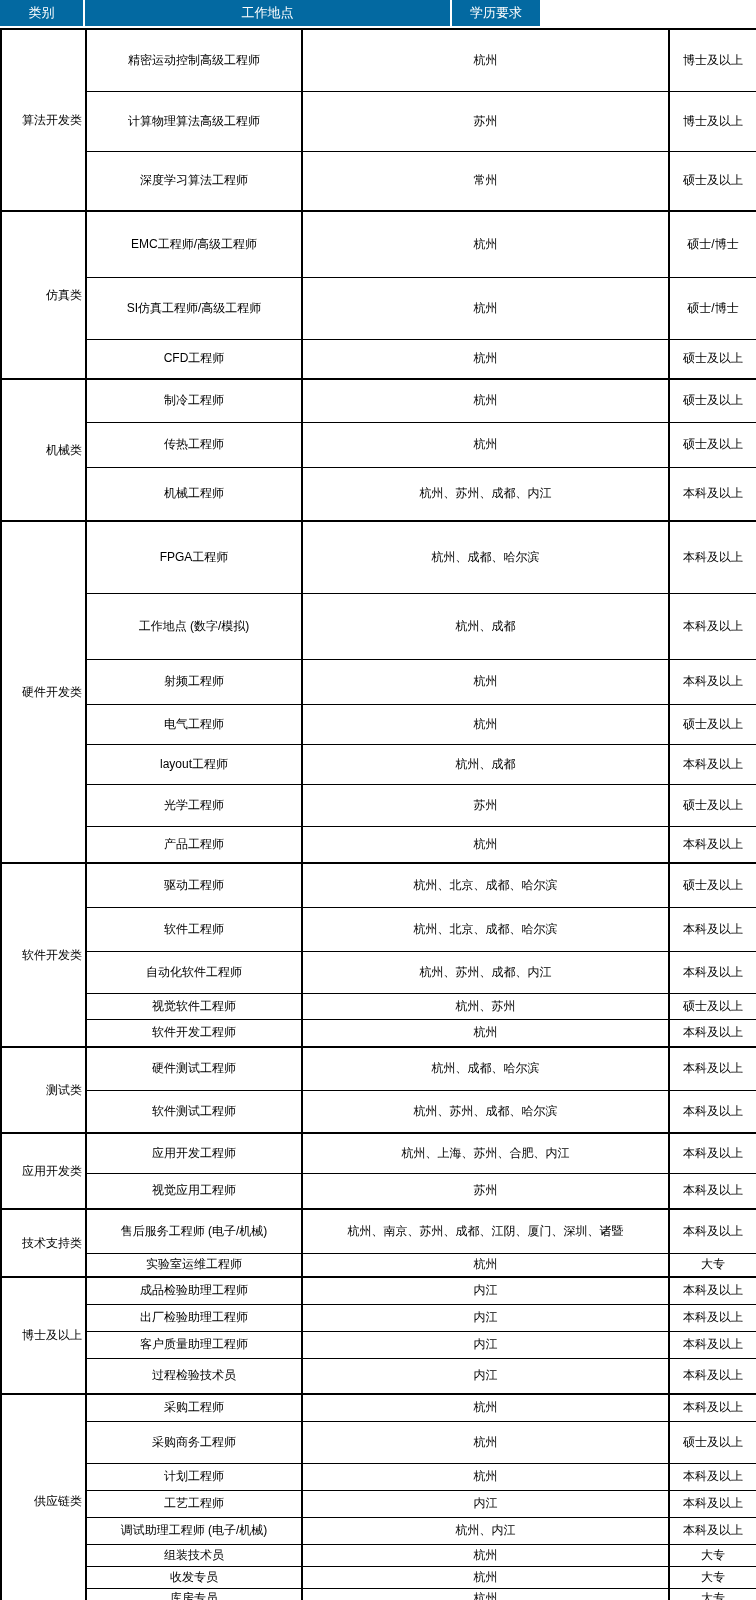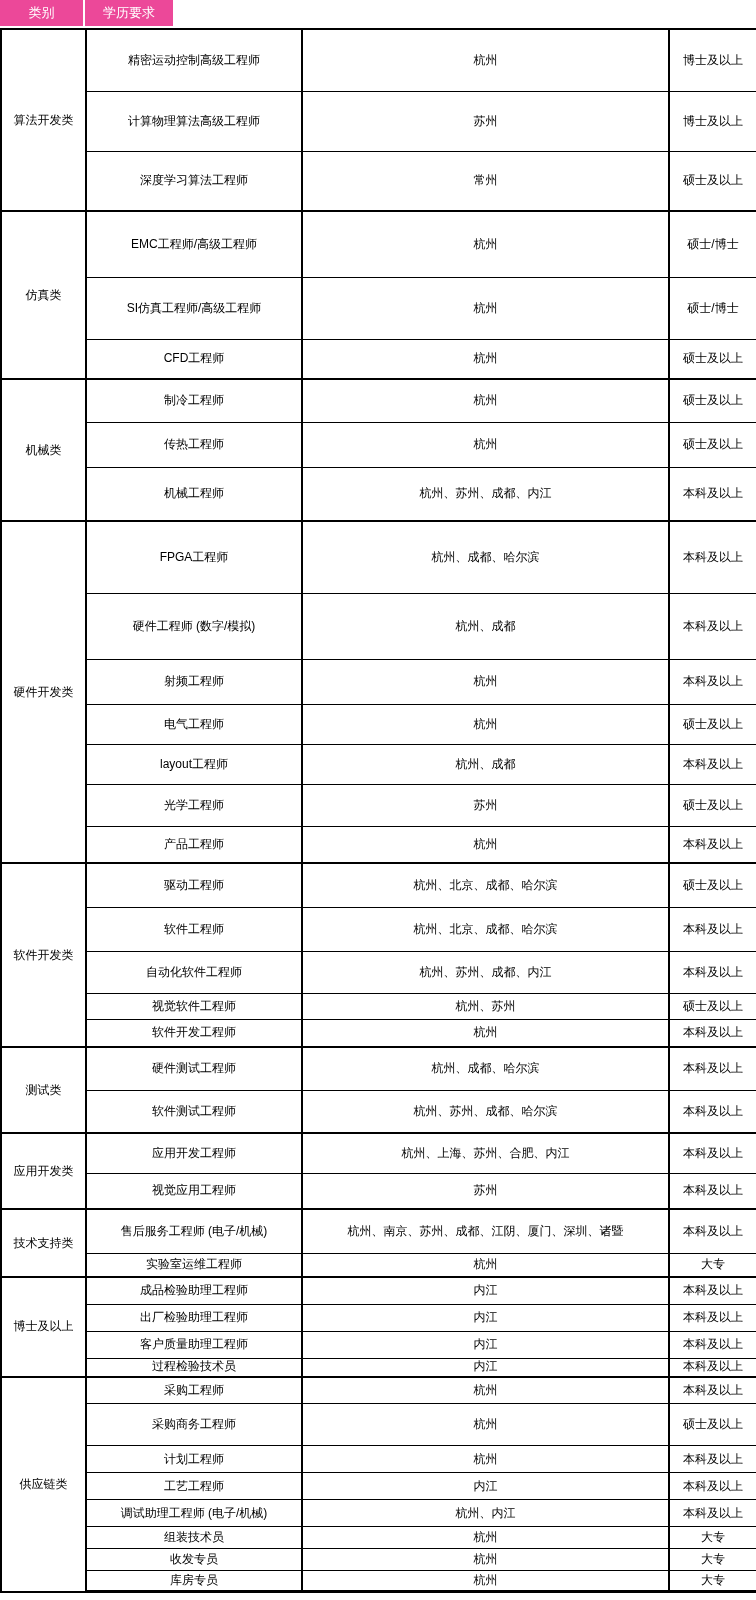--- a/index.html
+++ b/index.html
@@ -11,21 +11,21 @@
   
   .hdr {
     display: flex;
     width: 756px;
     height: 28px;
     background: #ffffff;
   }
   .hdr-cell {
     box-sizing: border-box;
     height: 28px;
-    background: #ec4899;
+    background: #0369a1;
     color: #ffffff;
     font-size: 13px;
     display: flex;
     align-items: center;
     justify-content: center;
     border-bottom: 2px solid #ffffff;
   }
   .hdr-cell.sep { border-right: 2px solid #ffffff; }
   .hdr-cell.c1 { width: 85px; }
   .hdr-cell.c2 { width: 216px; }
@@ -44,27 +44,28 @@
     border-right: 2px solid #000;
     text-align: center;
     vertical-align: middle;
     padding: 1px 3px;
     font-size: 12px;
     line-height: 1.25;
     overflow: hidden;
   }
   tr.section-start td { border-top: 2px solid #000; margin-left: 35px; }
   tr.table-end td { border-bottom: 3px solid #000; }
-  td.cat { border-bottom: 2px solid #000; }
+  td.cat { border-bottom: 2px solid #000; text-align: right; }
 </style>
 </head>
 <body>
 
 <div class="hdr">
   <div class="hdr-cell c1 sep">类别</div>
+  <div class="hdr-cell c3 sep">工作地点</div>
   <div class="hdr-cell c4">学历要求</div>
 </div>
 
 <table>
   <colgroup>
     <col style="width:85px">
       <col style="width:216px">
       <col style="width:367px">
       <col style="width:88px">
   </colgroup>
@@ -117,21 +118,21 @@
         <td>杭州、苏州、成都、内江</td>
         <td>本科及以上</td>
       </tr>
       <tr class="section-start" style="height: 72px;">
         <td class="cat" rowspan="7">硬件开发类</td>
         <td>FPGA工程师</td>
         <td>杭州、成都、哈尔滨</td>
         <td>本科及以上</td>
       </tr>
       <tr style="height: 66px;">
-        <td>硬件工程师 (数字/模拟)</td>
+        <td>工作地点 (数字/模拟)</td>
         <td>杭州、成都</td>
         <td>本科及以上</td>
       </tr>
       <tr style="height: 45px;">
         <td>射频工程师</td>
         <td>杭州</td>
         <td>本科及以上</td>
       </tr>
       <tr style="height: 40px;">
         <td>电气工程师</td>
@@ -221,21 +222,21 @@
       <tr style="height: 27px;">
         <td>出厂检验助理工程师</td>
         <td>内江</td>
         <td>本科及以上</td>
       </tr>
       <tr style="height: 27px;">
         <td>客户质量助理工程师</td>
         <td>内江</td>
         <td>本科及以上</td>
       </tr>
-      <tr style="height: 18px; font-family: Liberation Mono, monospace;">
+      <tr style="height: 36px;">
         <td>过程检验技术员</td>
         <td>内江</td>
         <td>本科及以上</td>
       </tr>
       <tr class="section-start" style="height: 27px;">
         <td class="cat" rowspan="8">供应链类</td>
         <td>采购工程师</td>
         <td>杭州</td>
         <td>本科及以上</td>
       </tr>

